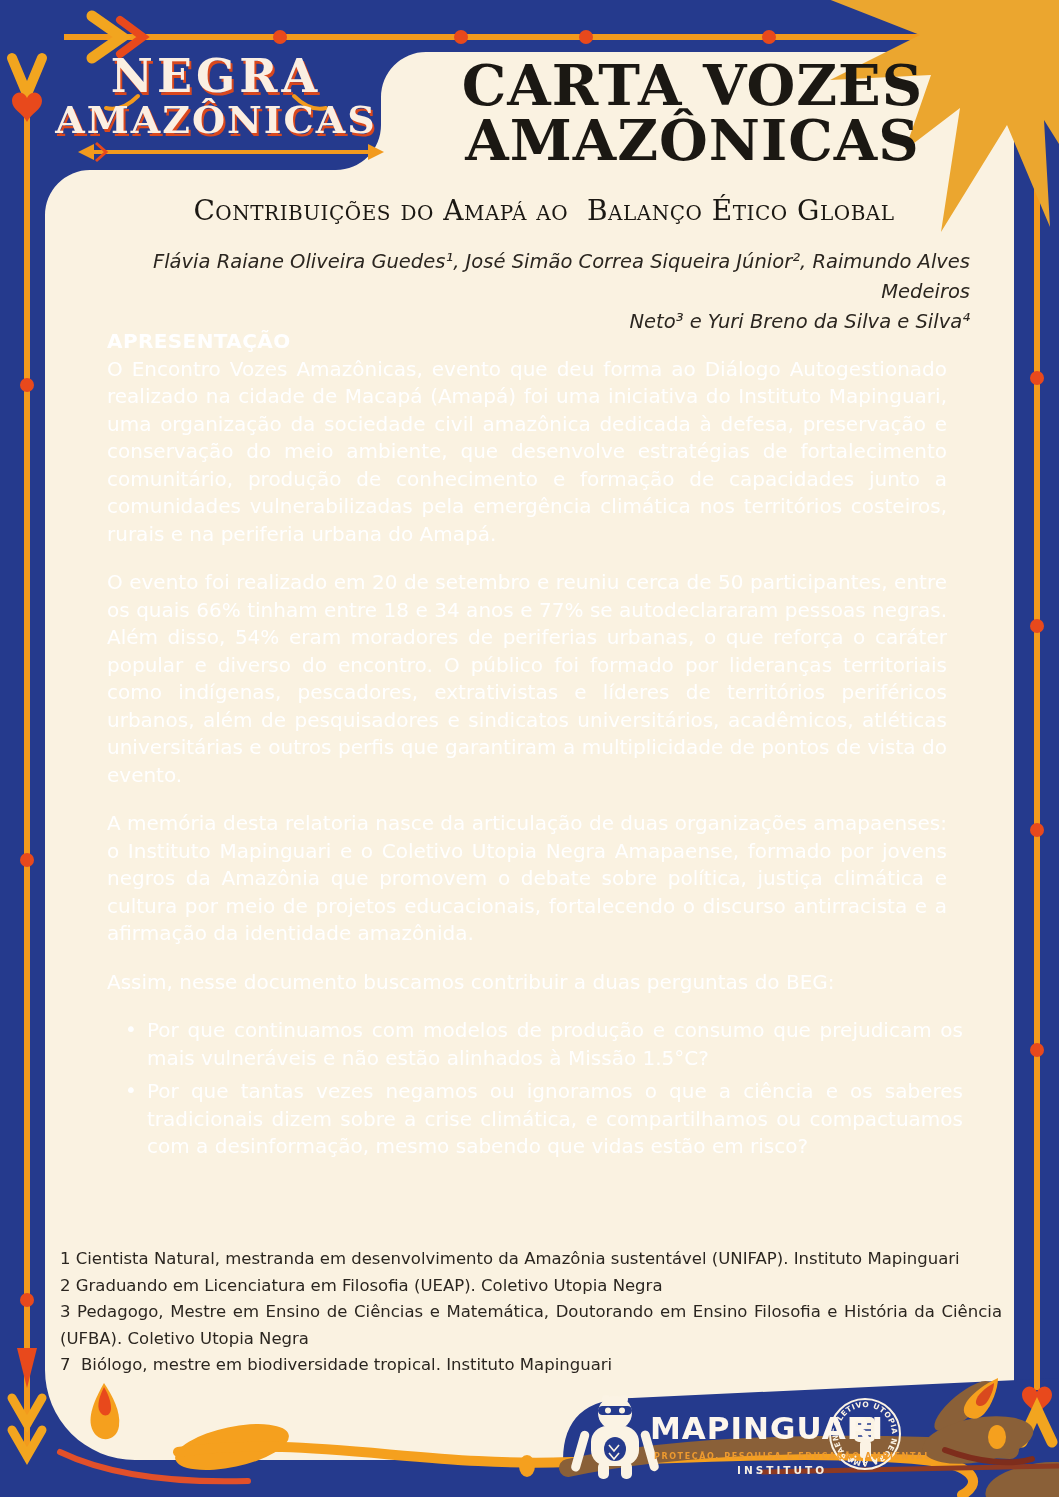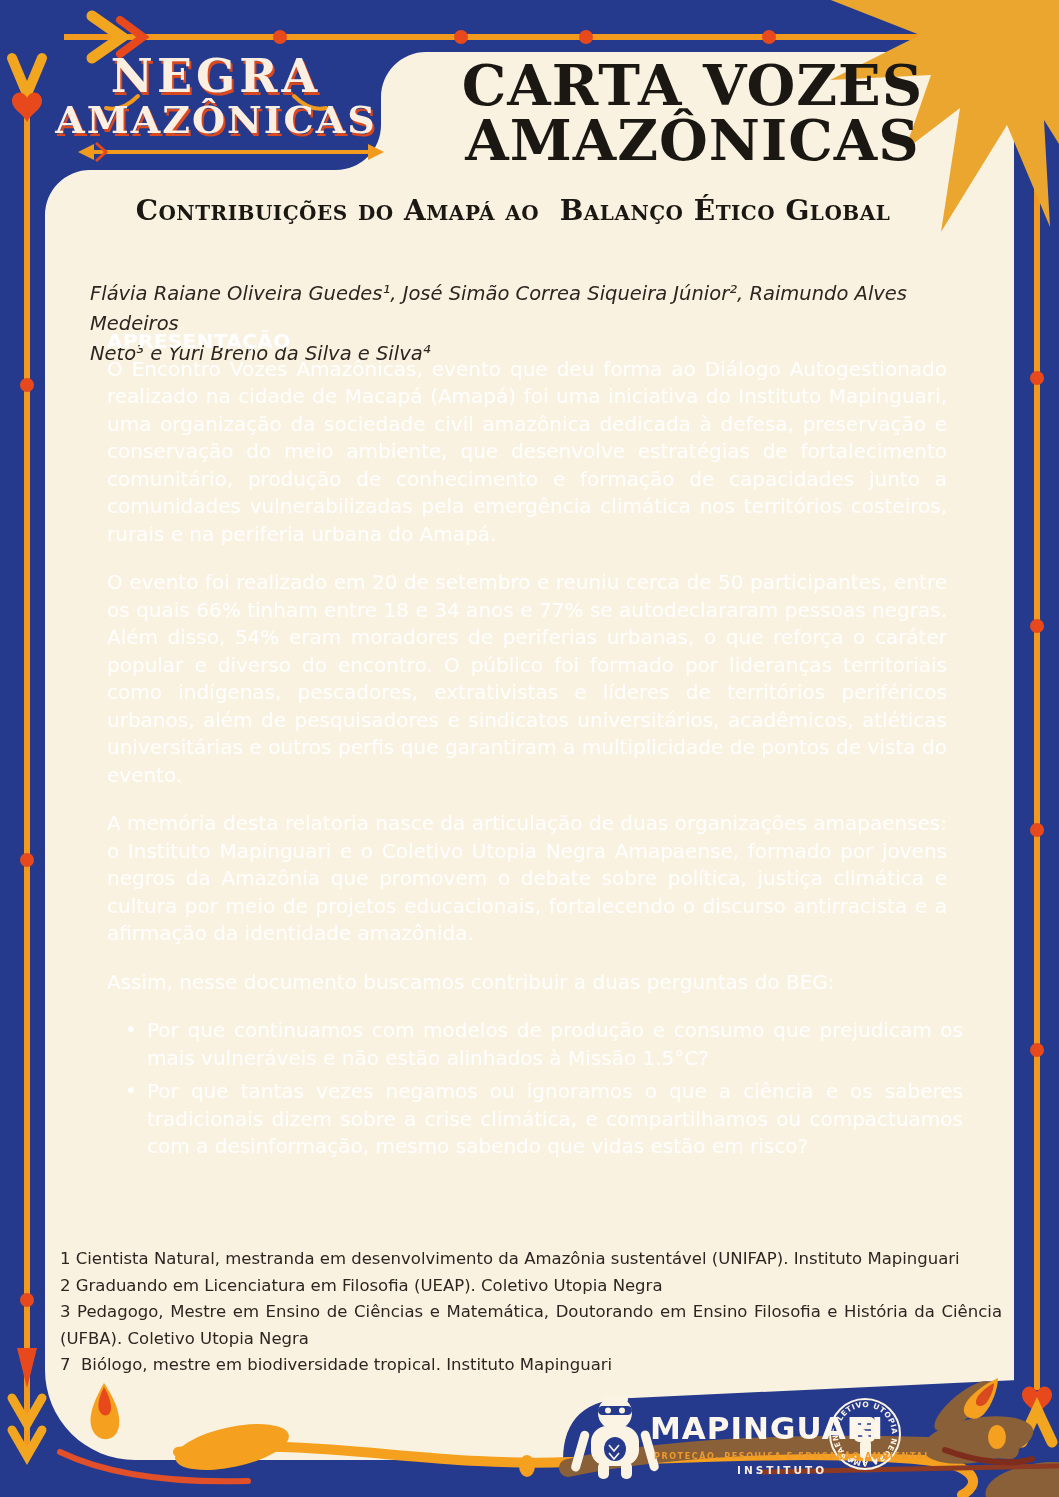--- a/index.html
+++ b/index.html
@@ -10,26 +10,26 @@
 
   .logo{left:55px;top:52px;width:322px;text-align:center;color:#FBEFE2;
         font-family:"DejaVu Serif","Liberation Serif",serif;font-weight:bold;line-height:1.05;}
   .logo-l1{font-size:46px;letter-spacing:4px;text-shadow:2px 3px 0 #D9481E;}
   .logo-l2{font-size:38px;letter-spacing:2px;text-shadow:2px 3px 0 #D9481E;}
 
   .title{left:385px;top:58px;width:615px;text-align:center;color:#1B1813;
          font-family:"DejaVu Serif","Liberation Serif",serif;font-weight:bold;
          font-size:56px;line-height:55px;letter-spacing:1px;}
 
-  .subtitle{left:58px;top:194px;width:910px;text-align:center;color:#1B1813;
-            font-family:"DejaVu Serif","Liberation Serif",serif;font-weight:bold;
+  .subtitle{left:89px;top:194px;width:910px;text-align:center;color:#1B1813;
+            font-family:"DejaVu Serif","Liberation Serif",serif;font-weight:normal;
             font-variant:small-caps;font-size:28px;white-space:pre;letter-spacing:0.5px;}
 
-  .authors{left:90px;top:247px;width:880px;text-align:left;color:#2B2620;
-           font-style:italic;font-size:19.5px;line-height:30px;margin-top:32px;}
+  .authors{left:90px;top:247px;width:880px;text-align:right;color:#2B2620;
+           font-style:italic;font-size:19.5px;line-height:30px;}
 
   .content{left:107px;top:328px;width:856px;color:#ffffff;font-size:20px;
            line-height:27.5px;text-align:justify;}
   .content .heading{font-weight:bold;letter-spacing:0.4px;}
   .content p{margin:0 16px 21px 0;}
   .content ul{list-style:none;margin:21px 0 0 16px;padding:0;}
   .content li{position:relative;padding-left:24px;margin-bottom:6px;text-align:justify;}
   .content li::before{content:"\2022";position:absolute;left:2px;top:-1px;}
 
   .footnotes{left:60px;top:1246px;width:942px;color:#2B2620;font-size:16.5px;line-height:26.5px;}

